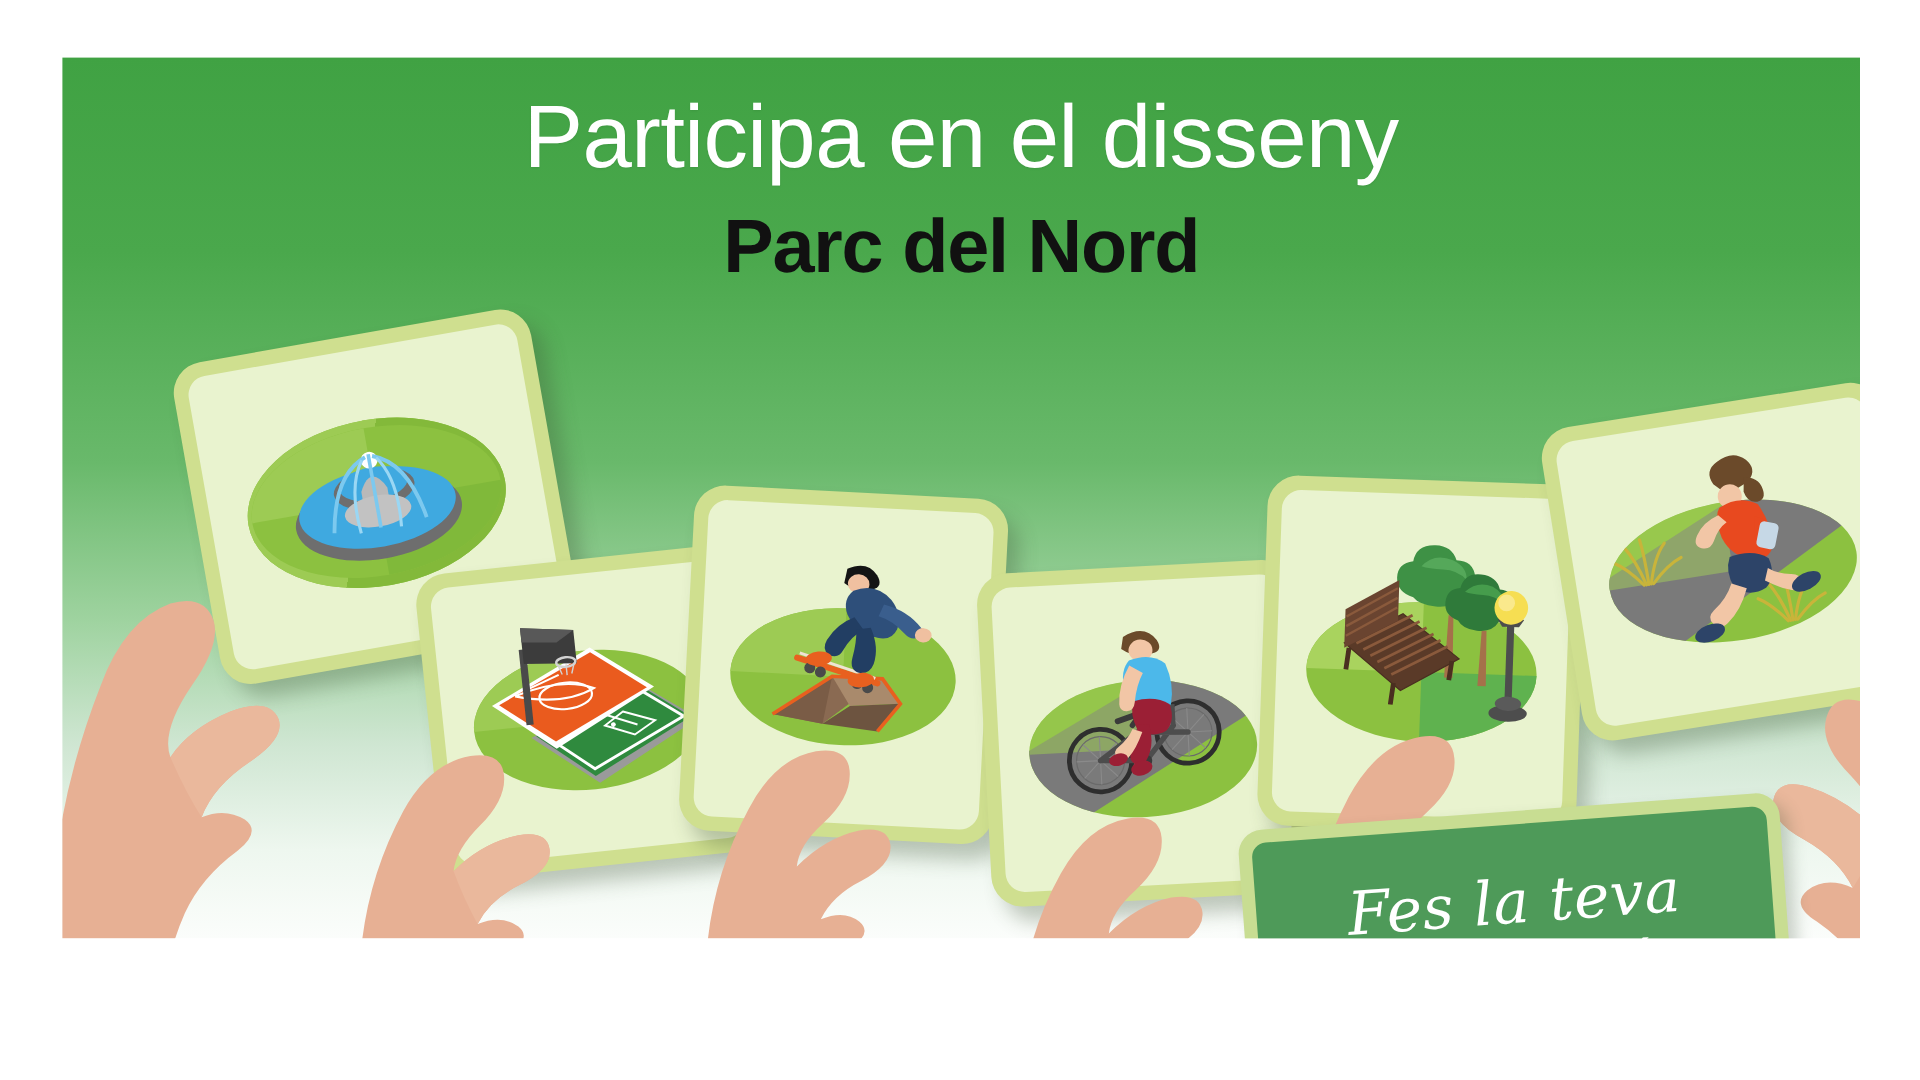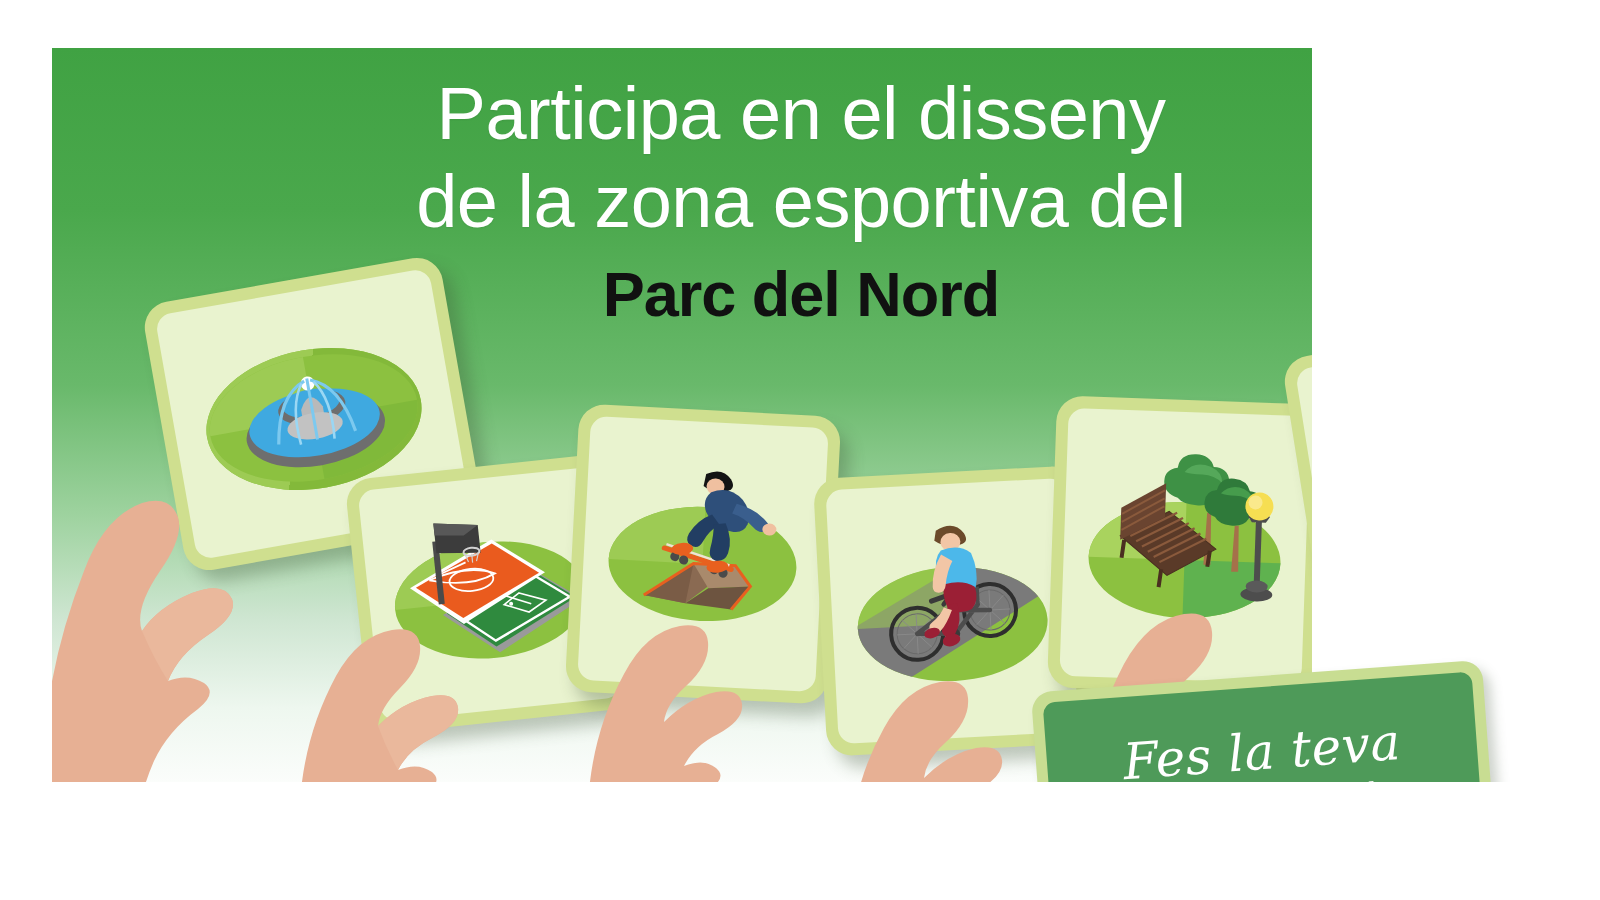--- a/index.html
+++ b/index.html
@@ -3,21 +3,21 @@
 <meta charset="utf-8">
 <title>Participa en el disseny de la zona esportiva del Parc del Nord</title>
 <style>
   html,body{margin:0;padding:0;background:#ffffff;}
   body{width:1600px;height:900px;overflow:hidden;font-family:"Liberation Sans",sans-serif;}
 
   .poster{position:relative;width:1600px;height:900px;background:#ffffff;}
 
   
   .banner{
-    position:absolute;left:52px;top:48px;width:1260px;height:734px;
+    position:absolute;left:52px;top:48px;width:1498px;height:734px;
     background:linear-gradient(180deg,#40a243 0%,#4aa84c 22%,#69b96b 46%,#9fd3a0 64%,#cfe6d2 78%,#eef7ef 90%,#fbfdfb 100%);
     overflow:hidden;
   }
 
   
   .headline{
     position:absolute;left:0;top:22px;width:1498px;text-align:center;
     z-index:40;pointer-events:none;
   }
   .hl-line{
@@ -86,21 +86,20 @@
 </style>
 </head>
 <body>
 
 <div class="poster">
 
   <div class="banner">
 
     <div class="headline">
       <span class="hl-line">Participa en el disseny</span>
-      <span class="hl-line">de la zona esportiva del</span>
       <span class="hl-bold">Parc del Nord</span>
     </div>
 
     <div class="card c1">
       <div class="card-inner">
         <div class="lawn">
             <div class="lawn-lt"></div>
           </div>
         <svg viewBox="0 0 278 248" width="278" height="248" style="position:absolute;left:0;top:0;">
           <ellipse cx="139" cy="128" rx="105" ry="62" fill="#8cc140"></ellipse>

